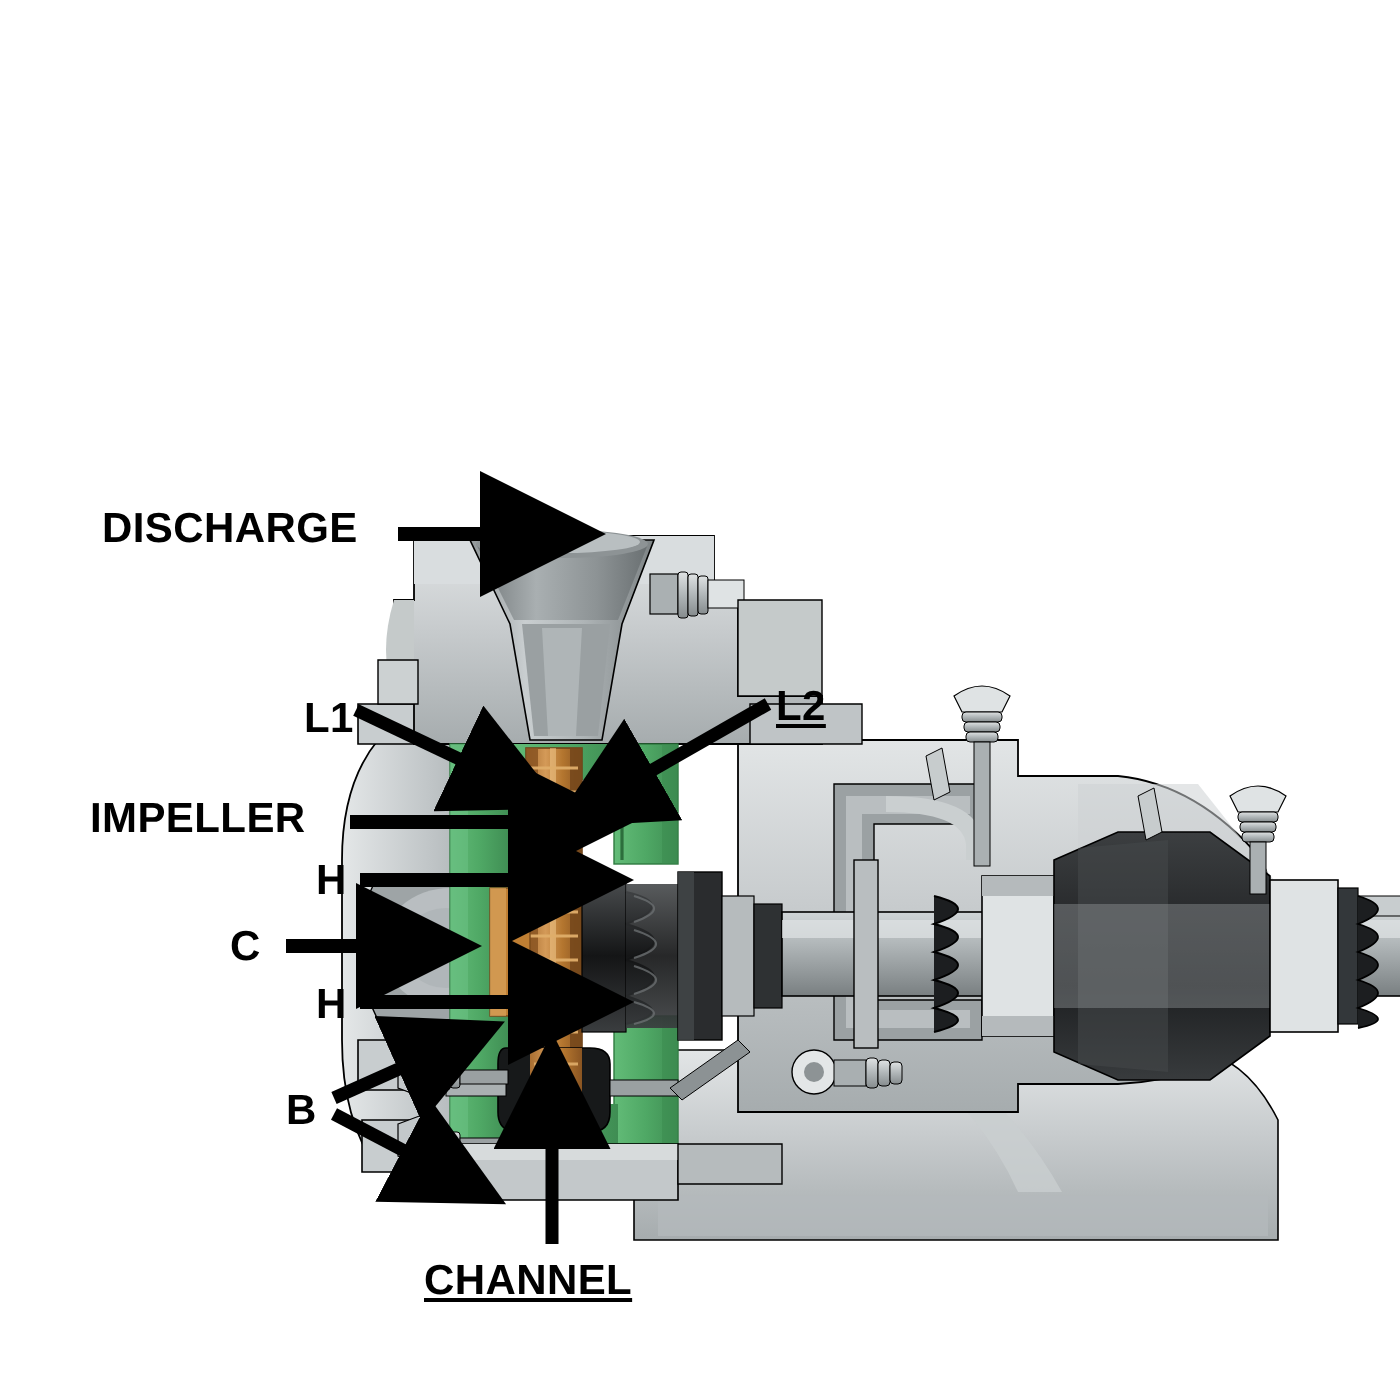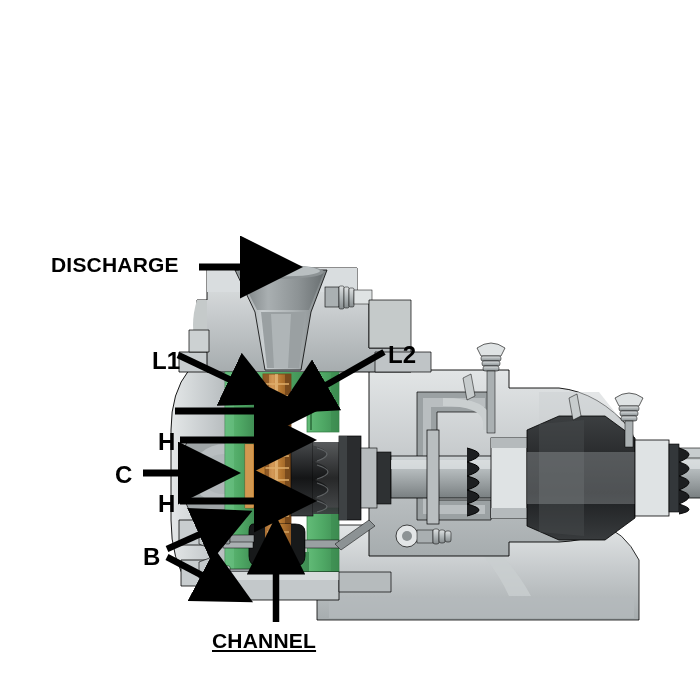--- a/index.html
+++ b/index.html
@@ -3,21 +3,21 @@
 <meta charset="utf-8">
 <style>
   html,body{margin:0;padding:0;background:#ffffff;}
   body{width:700px;height:700px;position:relative;overflow:hidden;
        font-family:"Liberation Sans","DejaVu Sans",sans-serif;}
   #stage{position:absolute;left:0;top:0;width:700px;height:700px;margin-left:39px;}
   svg.layer{position:absolute;left:0;top:0;width:700px;height:700px;}
   .lbl{position:absolute;font-weight:bold;color:#000;letter-spacing:0.2px;
        white-space:nowrap;line-height:1;}
   .lbl-lg{font-size:21px;}
-  .lbl-md{font-size:24px;}
+  .lbl-md{font-size:21px;}
 </style>
 </head>
 <body>
 
 <div id="stage">
 
   <svg class="layer" viewBox="0 0 700 700">
     <defs>
       <linearGradient id="gBodyV" x1="0" y1="0" x2="0" y2="1">
         <stop offset="0" stop-color="#e2e5e6"></stop>
@@ -320,20 +320,21 @@
       <line x1="139" y1="355" x2="196" y2="382"></line>
       <line x1="345" y1="352" x2="282" y2="388"></line>
       <line x1="128" y1="549" x2="166" y2="532"></line>
       <line x1="128" y1="557" x2="168" y2="578"></line>
       <line x1="237" y1="622" x2="237" y2="568"></line>
     </g>
   </svg>
 
   <div class="lbl lbl-lg" style="left:12px;  top:254px;">DISCHARGE</div>
   <div class="lbl lbl-md" style="left:113px; top:349px;">L1</div>
-  <div class="lbl lbl-md" style="left:349px; top:343px;">L2</div>
+  <div class="lbl lbl-md" style="left:349px; top:343px;text-decoration:underline;">L2</div>
+  <div class="lbl lbl-lg" style="left:6px;   top:399px;">IMPELLER</div>
   <div class="lbl lbl-md" style="left:119px; top:430px;">H</div>
   <div class="lbl lbl-md" style="left:76px;  top:463px;">C</div>
   <div class="lbl lbl-md" style="left:119px; top:492px;">H</div>
   <div class="lbl lbl-md" style="left:104px; top:545px;">B</div>
   <div class="lbl lbl-lg" style="left:173px; top:630px;text-decoration:underline;">CHANNEL</div>
 
 </div>
 
 </body></html>

